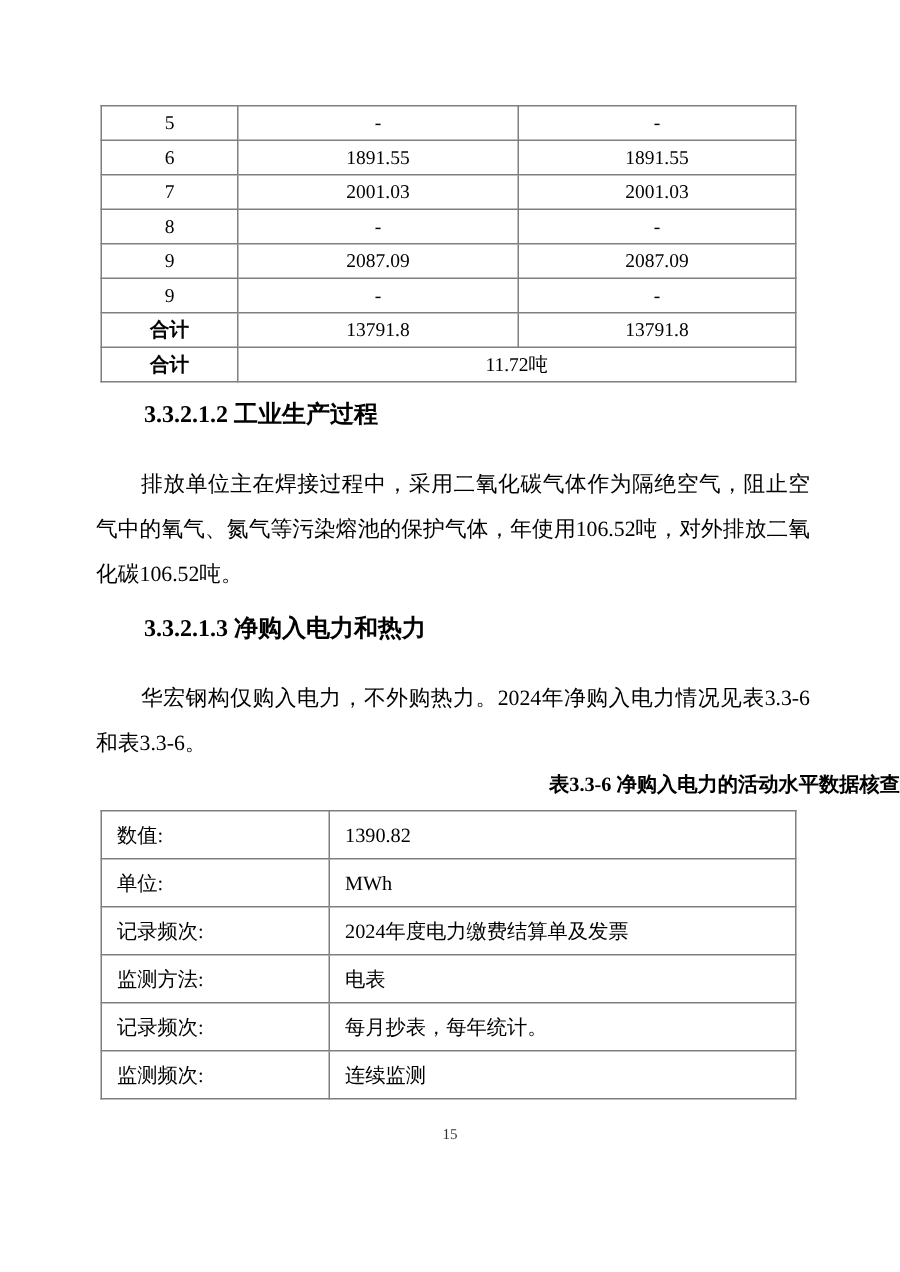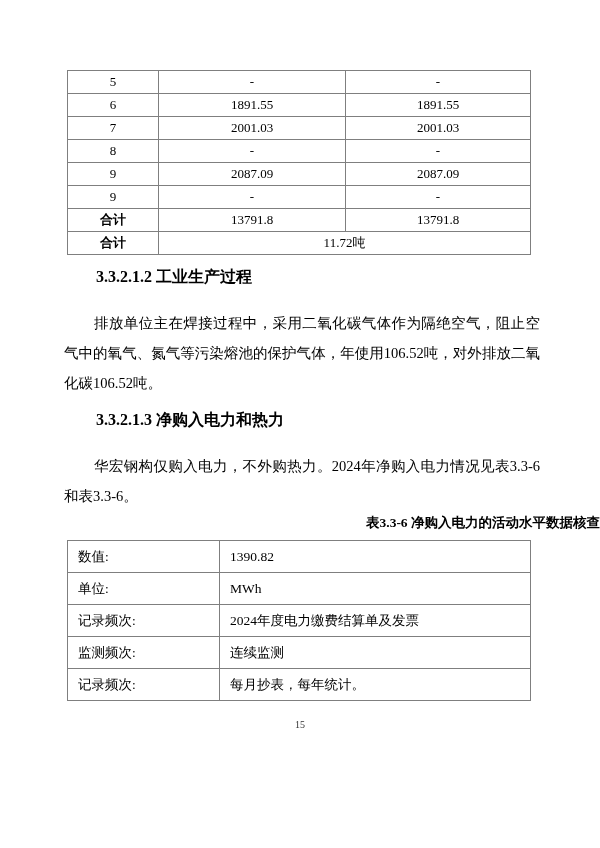--- a/index.html
+++ b/index.html
@@ -155,25 +155,29 @@
       </tr>
       <tr>
         <td>单位:</td>
         <td>MWh</td>
       </tr>
       <tr>
         <td>记录频次:</td>
         <td>2024年度电力缴费结算单及发票</td>
       </tr>
       <tr>
-        <td>监测频次:</td>
-        <td>连续监测</td>
+        <td>监测方法:</td>
+        <td>电表</td>
       </tr>
       <tr>
         <td>记录频次:</td>
         <td>每月抄表，每年统计。</td>
+      </tr>
+      <tr>
+        <td>监测频次:</td>
+        <td>连续监测</td>
       </tr>
     </tbody>
   </table>
 
   <div class="page-num">15</div>
 
 </div>
 
 </body></html>

